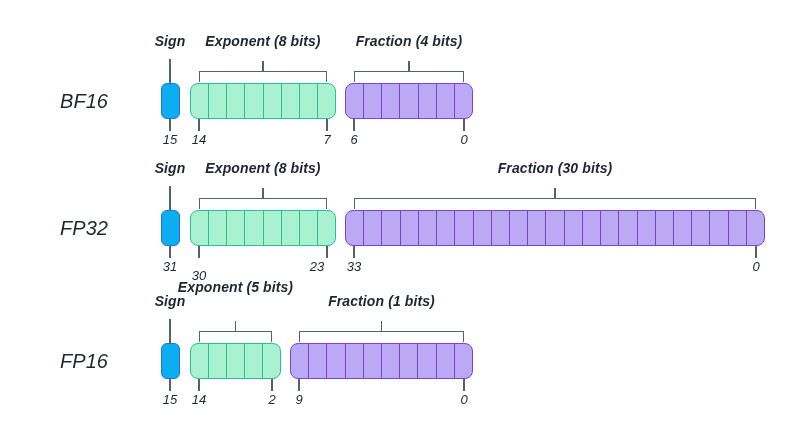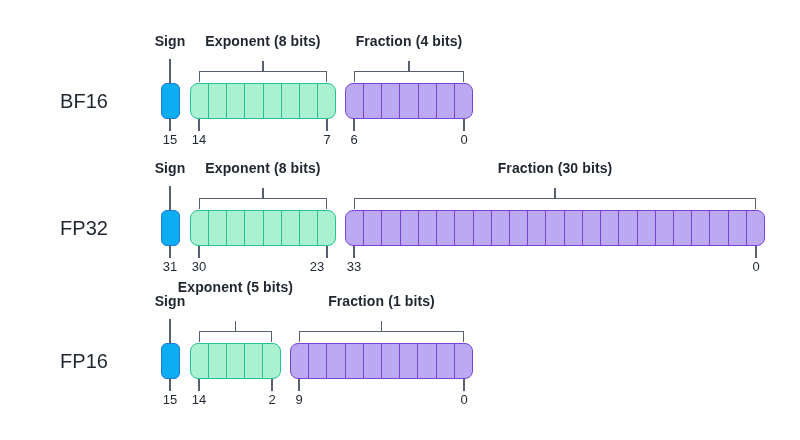--- a/index.html
+++ b/index.html
@@ -14,20 +14,21 @@
     height: 440px;
     background: #ffffff;
     overflow: hidden;
     color: #1f2630;
   }
   .abs { position: absolute; }
   .ctext {
     transform: translateX(-50%);
     white-space: nowrap;
     text-align: right;
+    font-style: italic;
   }
   .field-label {
     font-size: 14px;
     font-weight: 600;
     line-height: 17px;
     letter-spacing: 0.1px;
   }
   .bit-num {
     font-size: 13px;
     font-weight: 400;
@@ -122,21 +123,21 @@
         <div class="cell" style="border-color: rgb(38, 194, 149);"></div>
         <div class="cell" style="border-color: rgb(38, 194, 149);"></div>
         <div class="cell" style="border-color: rgb(38, 194, 149);"></div>
         <div class="cell" style="border-color: rgb(38, 194, 149);"></div>
       </div>
       <div class="abs ctext field-label" style="left: 263px; top: 160px;">Exponent (8 bits)</div>
       <div class="abs vline" style="left: 262.25px; top: 188px; height: 10px; background: rgb(86, 96, 110);"></div>
       <div class="abs bracket" style="left: 199px; top: 198px; width: 128px; height: 11px; border-color: rgb(86, 96, 110);"></div>
       <div class="abs vline" style="left: 198.25px; top: 246px; height: 12px; background: rgb(86, 96, 110);"></div>
       <div class="abs vline" style="left: 326.25px; top: 246px; height: 12px; background: rgb(86, 96, 110);"></div>
-      <div class="abs ctext bit-num" style="left: 199px; top: 259px;">30</div>
+      <div class="abs ctext bit-num" style="left: 199px; top: 268px;">30</div>
       <div class="abs ctext bit-num" style="left: 317px; top: 259px;">23</div>
       <div class="abs block" style="left: 345px; top: 210px; width: 420px; background: rgb(188, 169, 243); border-color: rgb(122, 68, 210);">
         <div class="cell" style="border-color: rgb(122, 68, 210);"></div>
         <div class="cell" style="border-color: rgb(122, 68, 210);"></div>
         <div class="cell" style="border-color: rgb(122, 68, 210);"></div>
         <div class="cell" style="border-color: rgb(122, 68, 210);"></div>
         <div class="cell" style="border-color: rgb(122, 68, 210);"></div>
         <div class="cell" style="border-color: rgb(122, 68, 210);"></div>
         <div class="cell" style="border-color: rgb(122, 68, 210);"></div>
         <div class="cell" style="border-color: rgb(122, 68, 210);"></div>

